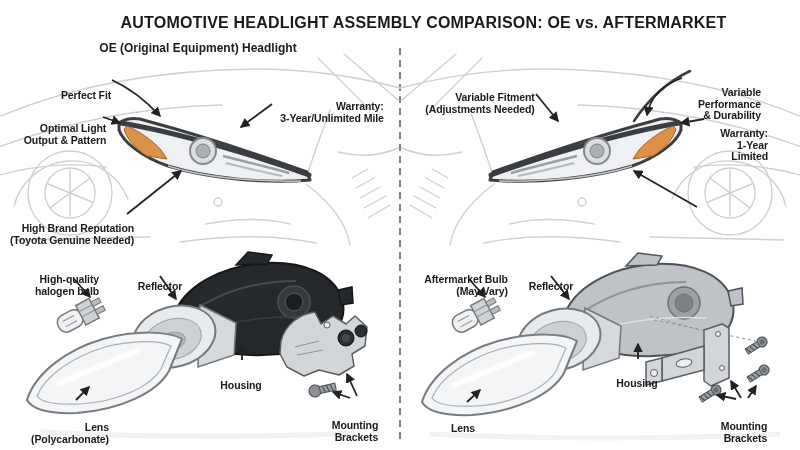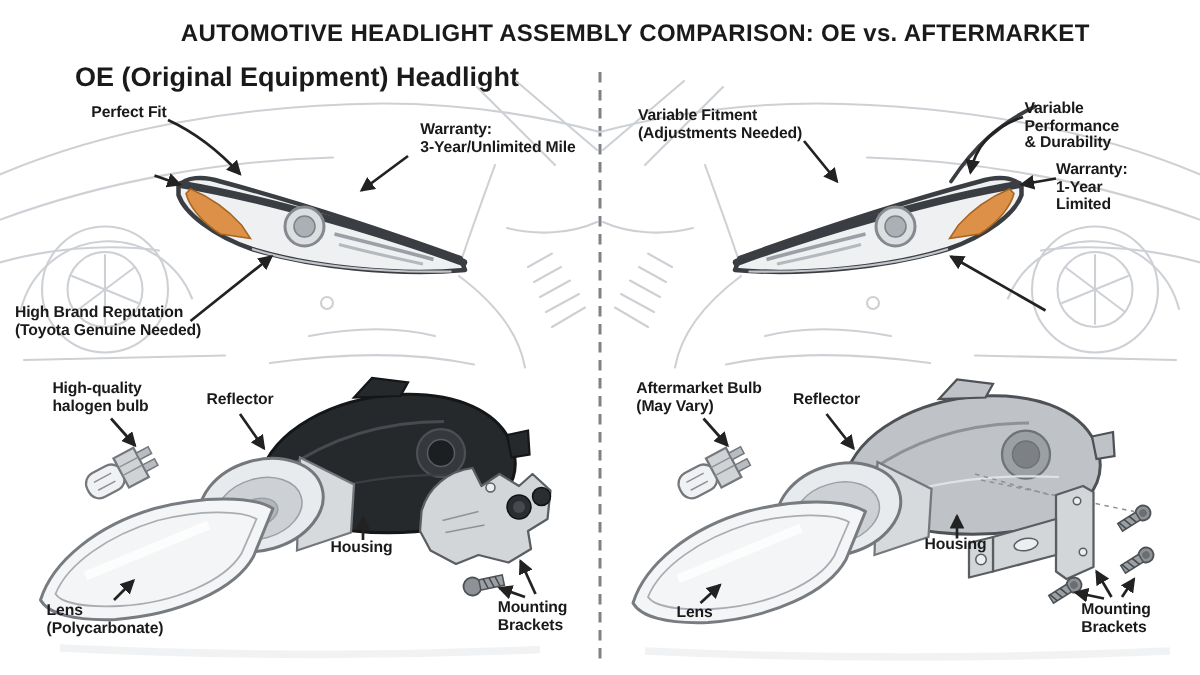--- a/index.html
+++ b/index.html
@@ -6,26 +6,26 @@
   .stage{
     position:relative;width:800px;height:450px;background:#ffffff;overflow:hidden;
     font-family:"Liberation Sans", sans-serif;color:var(--text,#1a1a1a);
   }
   .title{
     position:absolute;left:0;right:0;top:14px;text-align:center;
     font-size:16px;font-weight:bold;letter-spacing:0.2px;white-space:nowrap;padding-left:47px;
   }
   .col-header{
     position:absolute;top:41px;transform:translateX(-50%);
-    font-size:18px;font-weight:bold;white-space:nowrap;
+    font-size:12px;font-weight:bold;white-space:nowrap;
   }
   .lbl{
-    position:absolute;transform:translateX(-50%);text-align:left;
+    position:absolute;transform:translateX(-50%);text-align:right;
     font-size:10.5px;font-weight:bold;line-height:11.5px;
-    white-space:pre-line;letter-spacing:-0.1px;z-index:5;
+    white-space:pre-line;letter-spacing:-0.1px;z-index:5;margin-top:20px;
   }
   svg.art{position:absolute;left:0;top:0;z-index:1;}
   .car-line{stroke:var(--line-art,#cdd1d5);stroke-width:1.4;fill:none;stroke-linecap:round;}
   .hl-body{fill:#eef0f2;stroke:var(--rim,#3a3e42);stroke-width:3;stroke-linejoin:round;}
   .hl-brow{fill:none;stroke:var(--rim,#3a3e42);stroke-width:5;stroke-linecap:round;}
   .hl-amber{fill:var(--amber,#dd9048);stroke:#a8641f;stroke-width:1;}
   .hl-proj-outer{fill:#dcdfe2;stroke:#86898d;stroke-width:2;}
   .hl-proj-inner{fill:#aab0b5;stroke:#7c8286;stroke-width:1;}
   .hl-led1{stroke:#9aa0a5;stroke-width:2.5;fill:none;}
   .hl-led2{stroke:#b4b9bd;stroke-width:2;fill:none;}
@@ -234,20 +234,22 @@
       <path d="M 467 402 L 480 390" marker-end="url(#ah)"></path>
       <path d="M 736 399 L 717 395" marker-end="url(#ah)"></path>
       <path d="M 741 398 L 731 381" marker-end="url(#ah)"></path>
       <path d="M 748 398 L 756 386" marker-end="url(#ah)"></path>
     </g>
   </svg>
 
   <div class="lbl" style="left:86px;top:70px;">Perfect Fit</div>
   <div class="lbl" style="left:332px;top:81px;">Warranty:
 3-Year/Unlimited Mile</div>
+  <div class="lbl" style="left:65px;top:103px;">Optimal Light
+Output &amp; Pattern</div>
   <div class="lbl" style="left:72px;top:203px;">High Brand Reputation
 (Toyota Genuine Needed)</div>
 
   <div class="lbl" style="left:480px;top:72px;">Variable Fitment
 (Adjustments Needed)</div>
   <div class="lbl" style="left:722px;top:67px;">Variable Performance
 &amp; Durability</div>
   <div class="lbl" style="left:736px;top:108px;">Warranty:
 1-Year Limited</div>
 

